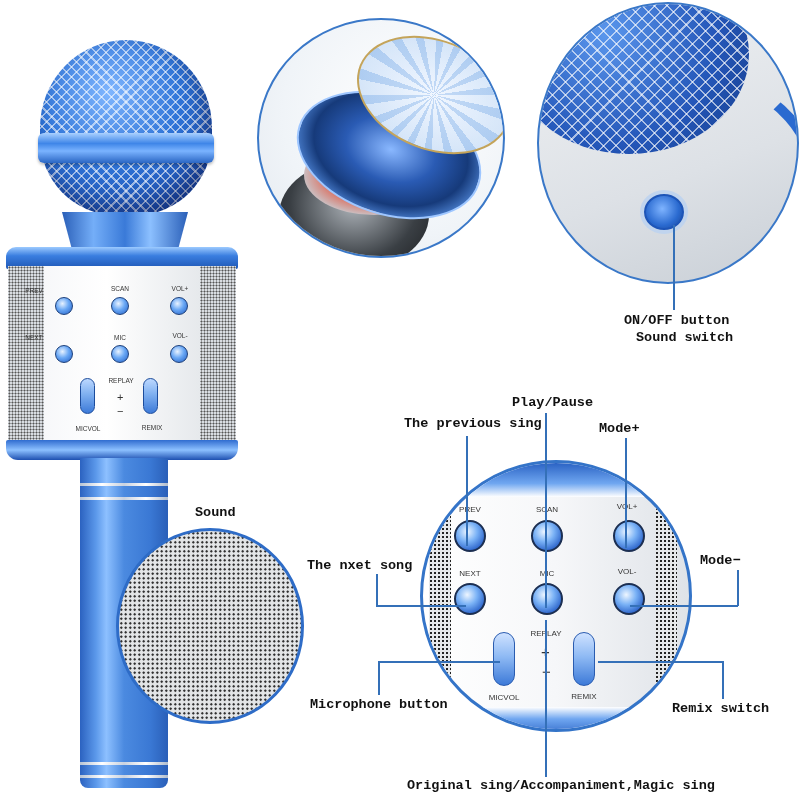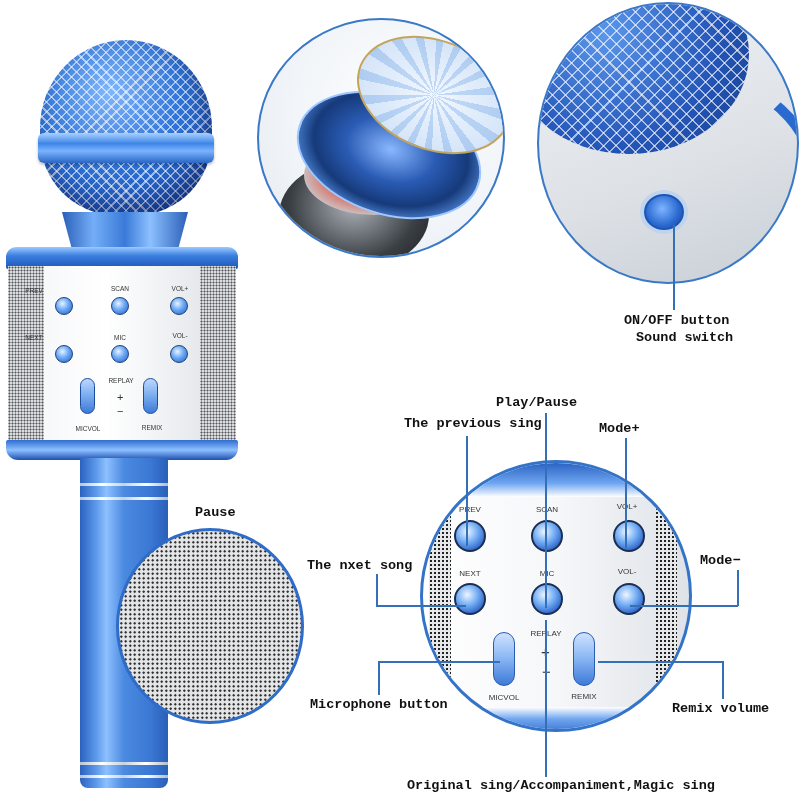--- a/index.html
+++ b/index.html
@@ -215,21 +215,21 @@
   <div class="abs btn-label" style="left:132px;top:424px;">REMIX</div>
 
   <div class="abs mic-body-bottom"></div>
   <div class="abs handle"></div>
   <div class="abs ring" style="top:483px;"></div>
   <div class="abs ring" style="top:497px;"></div>
   <div class="abs ring" style="top:762px;"></div>
   <div class="abs ring" style="top:775px;"></div>
 </div>
 
-<div class="abs callout" style="left:195px;top:505px;">Pause</div>
+<div class="abs callout" style="left:195px;top:505px;">Sound</div>
 <div class="abs sound-circle"></div>
 
 <div class="abs speaker-circle">
   <div class="abs spk-base"></div>
   <div class="abs spk-red"></div>
   <div class="abs spk-cone"></div>
   <div class="abs spk-top"></div>
 </div>
 
 <div class="abs onoff-circle">
@@ -264,27 +264,27 @@
   <div class="abs dc-label" style="left:98px;top:166px;">REPLAY</div>
   <div class="abs dc-sign" style="left:118px;top:180px;">+</div>
   <div class="abs dc-sign" style="left:119px;top:200px;">−</div>
 
   <div class="abs big-slider" style="left:70px;top:169px;"></div>
   <div class="abs big-slider" style="left:150px;top:169px;"></div>
   <div class="abs dc-label" style="left:56px;top:230px;">MICVOL</div>
   <div class="abs dc-label" style="left:136px;top:229px;">REMIX</div>
 </div>
 
-<div class="abs callout" style="left:496px;top:395px;">Play/Pause</div>
+<div class="abs callout" style="left:512px;top:395px;">Play/Pause</div>
 <div class="abs callout" style="left:404px;top:416px;">The previous sing</div>
 <div class="abs callout" style="left:599px;top:421px;">Mode+</div>
 <div class="abs callout" style="left:307px;top:558px;">The nxet song</div>
 <div class="abs callout" style="left:700px;top:553px;">Mode−</div>
 <div class="abs callout" style="left:310px;top:697px;">Microphone button</div>
-<div class="abs callout" style="left:672px;top:701px;">Remix volume</div>
+<div class="abs callout" style="left:672px;top:701px;">Remix switch</div>
 <div class="abs callout" style="left:407px;top:778px;">Original sing/Accompaniment,Magic sing</div>
 
 <div class="line vline" style="left:545px;top:413px;height:195px;"></div>
 <div class="line vline" style="left:466px;top:436px;height:110px;"></div>
 <div class="line vline" style="left:625px;top:438px;height:110px;"></div>
 
 <div class="line hline" style="left:376px;top:605px;width:90px;"></div>
 <div class="line vline" style="left:376px;top:574px;height:32px;"></div>
 
 <div class="line hline" style="left:630px;top:605px;width:108px;"></div>

